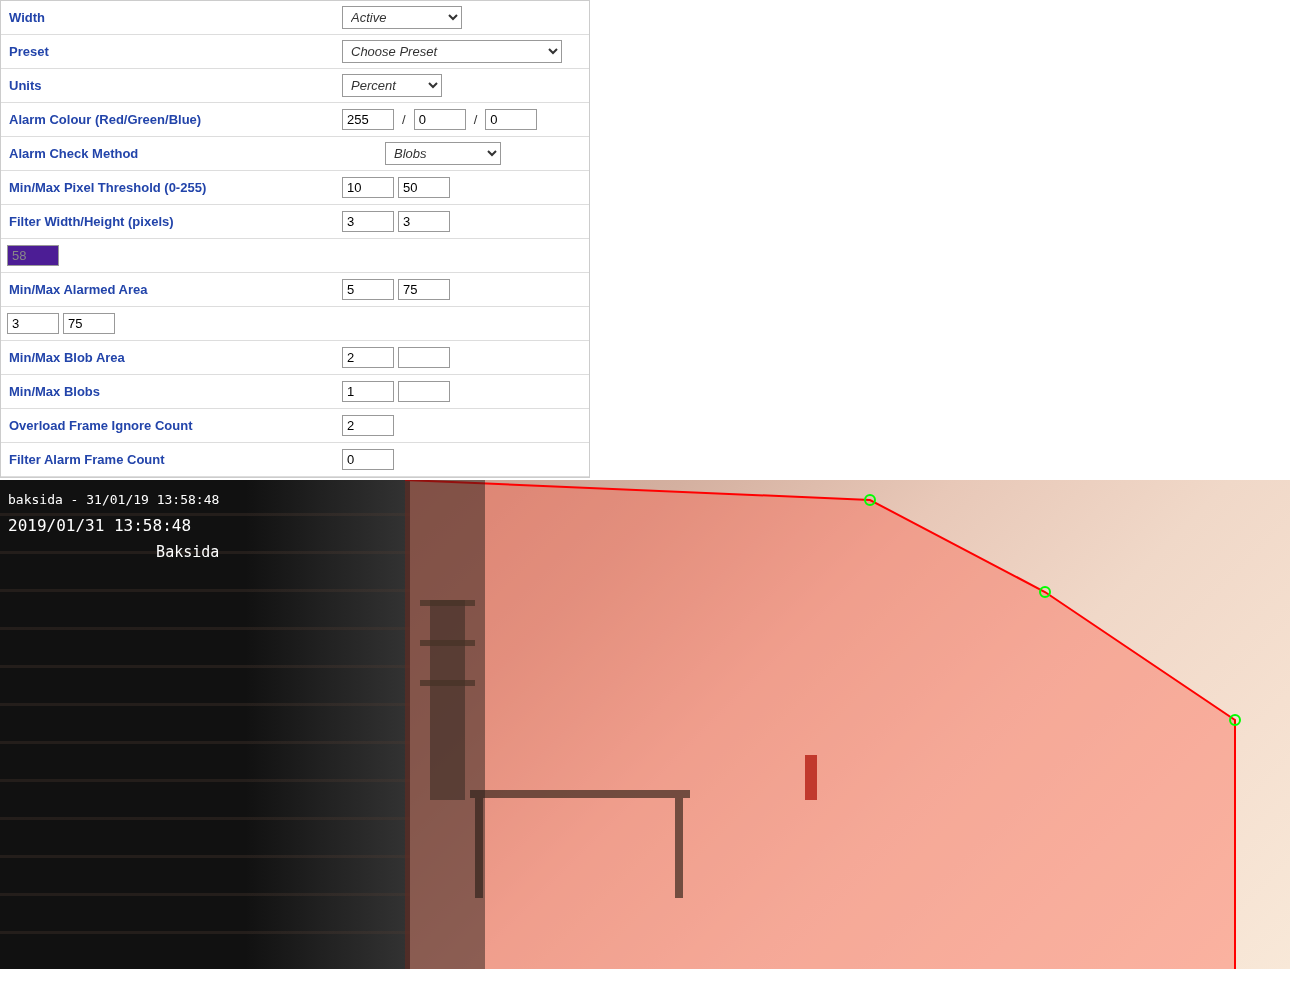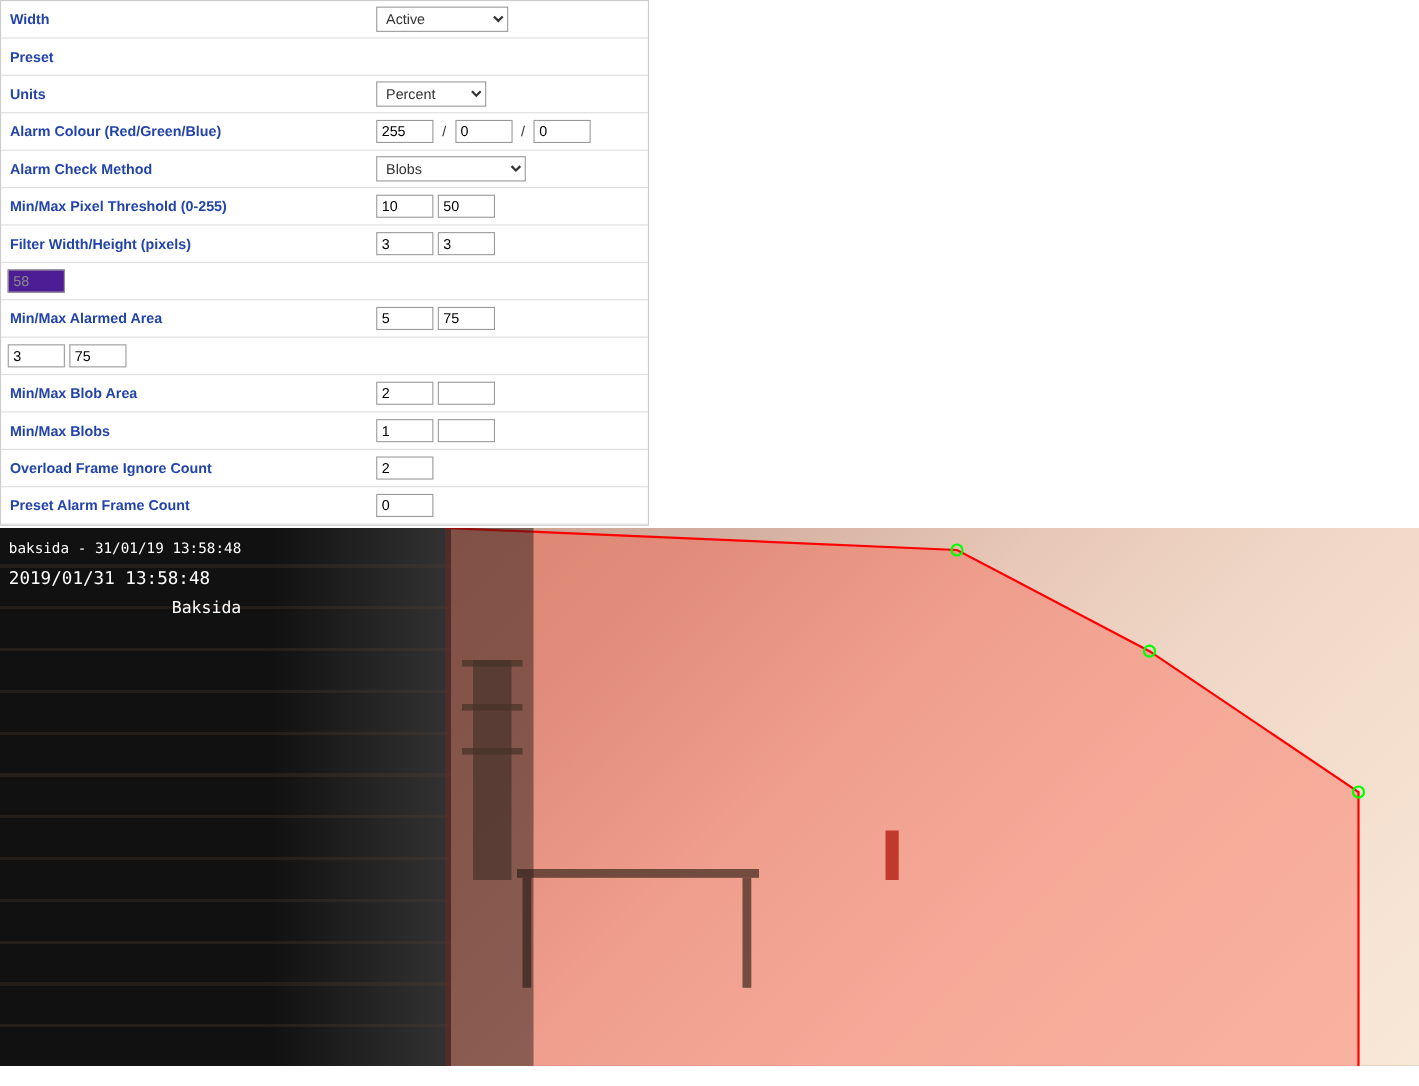--- a/index.html
+++ b/index.html
@@ -38,26 +38,27 @@
       gap: 4px;
     }
 
     select {
       border: 1px solid #999;
       background: #fff;
       padding: 2px 4px;
       font-size: 13px;
       color: #333;
       cursor: pointer;
+      font-style: italic;
     }
 
     select.type-select { width: 120px; }
     select.preset-select { width: 220px; }
     select.units-select { width: 100px; }
-    select.method-select { width: 136px; }
+    select.method-select { width: 116px; margin-left: 43px; }
 
     input[type="text"], input[type="number"] {
       border: 1px solid #999;
       padding: 2px 4px;
       font-size: 13px;
       width: 52px;
     }
     input.readonly { background: #4c1d95; color: #888; }
 
     .separator {
@@ -142,20 +143,28 @@
         <option>Monitor</option>
         <option>Modect</option>
         <option>Record</option>
         <option>Mocord</option>
       </select>
     </div>
   </div>
 
   <div class="form-row">
     <div class="form-label">Preset</div>
+    <div class="form-control">
+      <select class="preset-select">
+        <option>Choose Preset</option>
+        <option>Low</option>
+        <option>Medium</option>
+        <option>High</option>
+      </select>
+    </div>
   </div>
 
   <div class="form-row">
     <div class="form-label">Units</div>
     <div class="form-control">
       <select class="units-select">
         <option>Percent</option>
         <option>Pixels</option>
       </select>
     </div>
@@ -237,21 +246,21 @@
   </div>
 
   <div class="form-row">
     <div class="form-label">Overload Frame Ignore Count</div>
     <div class="form-control">
       <input type="text" value="2" style="">
     </div>
   </div>
 
   <div class="form-row">
-    <div class="form-label">Preset Alarm Frame Count</div>
+    <div class="form-label">Filter Alarm Frame Count</div>
     <div class="form-control">
       <input type="text" value="0" style="">
     </div>
   </div>
 
 </div>
 
 <div class="camera-area">
 
   <div class="camera-dark">

